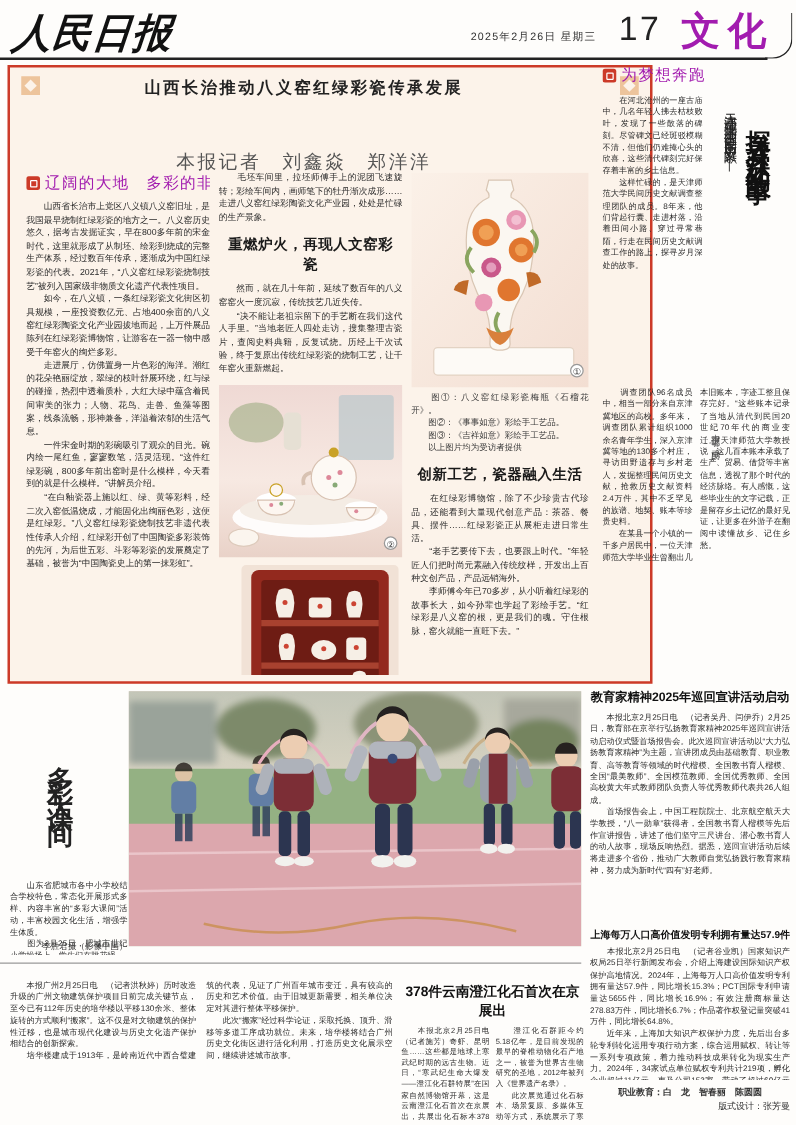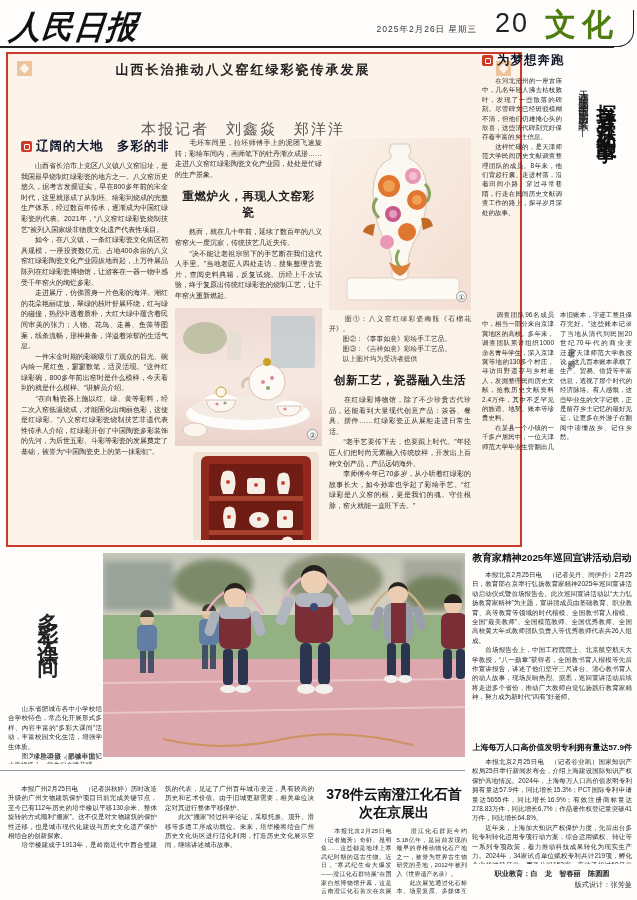--- a/index.html
+++ b/index.html
@@ -8,21 +8,21 @@
   .page { position:relative; width:637px; height:900px; background:#fefdfb; overflow:hidden; }
 
   
   .masthead { position:absolute; left:10px; top:6px; font-family:"DejaVu Serif", serif;
     font-weight:900; font-size:31px; font-style:italic; letter-spacing:1px; color:#111;
     transform:scaleY(1.05) skewX(-6deg); }
   .head-meta { position:absolute; right:160px; top:24px; font-size:8.5px; color:#333; letter-spacing:1px; }
   .page-num { position:absolute; right:108px; top:8px; font-size:27px; color:#222;
     font-family:"Liberation Sans", sans-serif; letter-spacing:2px; }
   .section-name { position:absolute; right:18px; top:4px; font-size:31px; font-weight:700;
-    font-family:"DejaVu Serif", serif; color:#4d7c0f; letter-spacing:6px; }
+    font-family:"DejaVu Serif", serif; color:#a21caf; letter-spacing:6px; }
   .head-rule { position:absolute; left:0; top:46px; width:614px; height:1.5px; background:#222; }
   .head-corner { position:absolute; right:3px; top:10px; width:22px; height:37px;
     border-right:1.5px solid #222; border-bottom:1.5px solid #222; border-bottom-right-radius:16px; }
 
   
   .main-box { position:absolute; left:6px; top:52px; width:516px; height:495px;
     border:2.5px solid #cc3a28; background:#fcf3ea; overflow:hidden; }
   .deco { position:absolute; width:15px; height:15px; background:#edc49c; }
   .deco:after { content:""; position:absolute; left:4px; top:4px; width:7px; height:7px;
     background:#fcf3ea; transform:rotate(45deg); }
@@ -37,21 +37,21 @@
   .col { position:absolute; top:84px; height:402px; overflow:hidden; }
   .col1 { left:13px; width:147px; }
   .col2 { left:167px; width:147px; }
   .col3 { left:321px; width:142px; }
 
   .body-txt { font-size:7px; line-height:10.6px; color:#2b2b2b; text-align:justify;
     white-space:pre-line; }
   .tagline { display:flex; align-items:center; gap:4px; margin-bottom:6px; }
   .tag-icon { width:11px; height:11px; background:#cc3a28; border-radius:2px; position:relative; flex:0 0 auto; }
   .tag-icon:after { content:""; position:absolute; inset:2.5px; border:1px solid #fff; border-radius:1px; }
-  .tag-text { font-size:12.5px; font-weight:700; color:#0f172a; letter-spacing:1px; white-space:nowrap; }
+  .tag-text { font-size:12.5px; font-weight:400; color:#a21caf; letter-spacing:1px; white-space:nowrap; }
   .subhead { font-size:11.5px; font-weight:900; color:#1a1a1a; text-align:center;
     margin:8px 4px 7px; line-height:16px; letter-spacing:0.5px; }
 
   .fig { position:relative; margin:6px 0; }
   .fig svg { display:block; }
   .badge { position:absolute; width:11px; height:11px; border-radius:50%; background:#fff;
     border:1px solid #999; color:#444; font-size:7.5px; line-height:11px; text-align:center; }
   .captions { font-size:6.8px; line-height:10px; color:#3a3a3a; text-align:justify;
     white-space:pre-line; margin-top:4px; }
 
@@ -84,40 +84,40 @@
   .small-headline { font-size:9.8px; font-weight:900; color:#111; text-align:center;
     margin-bottom:5px; letter-spacing:0; }
   .band-rule { position:absolute; left:0px; top:770px; width:465px; height:1px; background:#999; }
 
   
   .gz-art { position:absolute; left:8px; top:784px; width:306px; height:112px; overflow:hidden; }
   .gz-head { font-size:15.5px; font-weight:900; text-align:center; letter-spacing:1px;
     color:#111; font-family:"DejaVu Sans", sans-serif; margin-bottom:7px; }
   .gz-body { columns:2; column-gap:8px; height:84px; overflow:hidden; }
   .fossil-art { position:absolute; left:321px; top:786px; width:146px; height:110px; overflow:hidden; }
-  .fossil-head { font-size:14px; font-weight:900; text-align:center; color:#111; margin-bottom:5px; }
+  .fossil-head { font-size:11px; font-weight:900; text-align:center; color:#111; margin-bottom:5px; }
   .fossil-body { columns:2; column-gap:5px; height:88px; overflow:hidden; font-size:6px; line-height:8.6px; }
   .sh-art { position:absolute; left:472px; top:742px; width:160px; height:122px; overflow:hidden; }
   .sh-head { font-size:8px; font-weight:900; text-align:right; color:#111; margin-bottom:4px;
     white-space:nowrap; }
   .credits { position:absolute; left:472px; top:868px; width:160px; text-align:center;
     font-size:7.2px; line-height:11px; color:#333; font-weight:700; }
   .credits .designer { font-weight:400;text-align:right; }
 </style>
 </head>
 <body>
 
 <div class="page">
 
   <div class="masthead">人民日报</div>
   <div class="head-meta">
     <span>2025年2月26日</span>
     <span>星期三</span>
   </div>
-  <div class="page-num">20</div>
+  <div class="page-num">17</div>
   <div class="section-name">文化</div>
   <div class="head-rule"></div>
   <div class="head-corner"></div>
 
   <div class="main-box">
     <div class="deco" style="left:9px;top:7px;"></div>
     <div class="deco" style="right:9px;top:7px;"></div>
     <div class="kicker">山西长治推动八义窑红绿彩瓷传承发展</div>
     <div class="byline">本报记者　刘鑫焱　郑洋洋</div>
 

